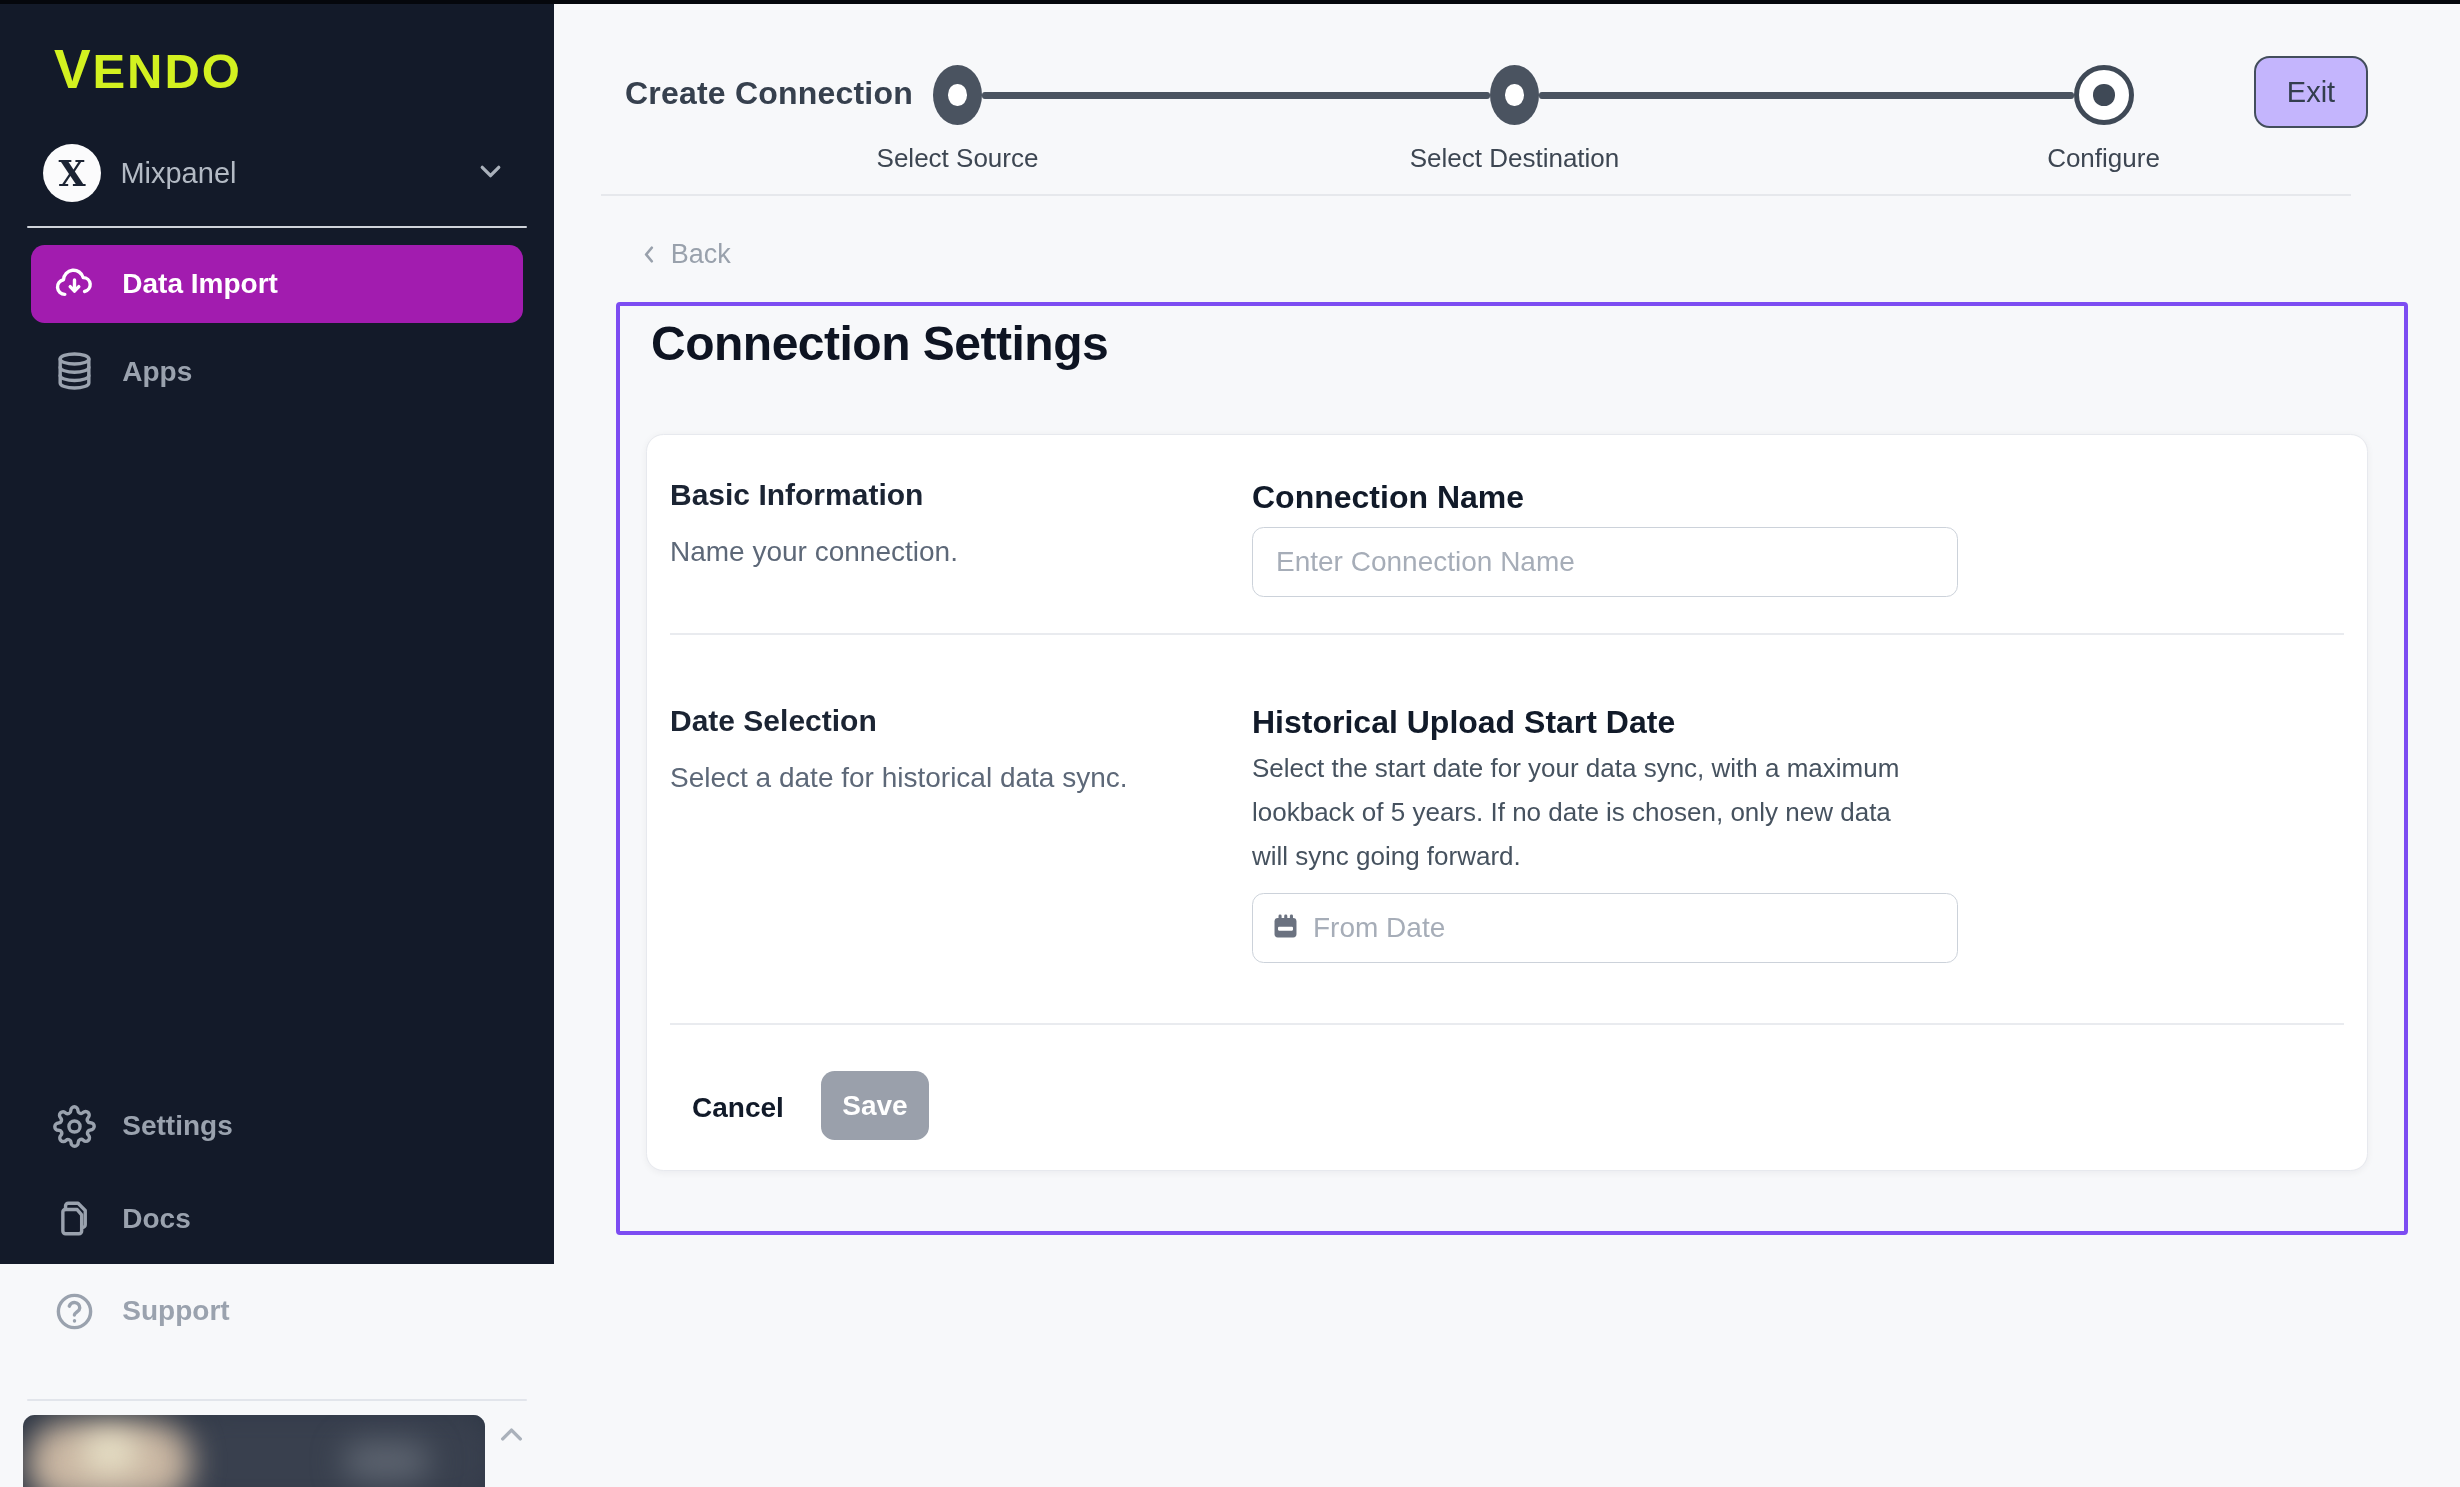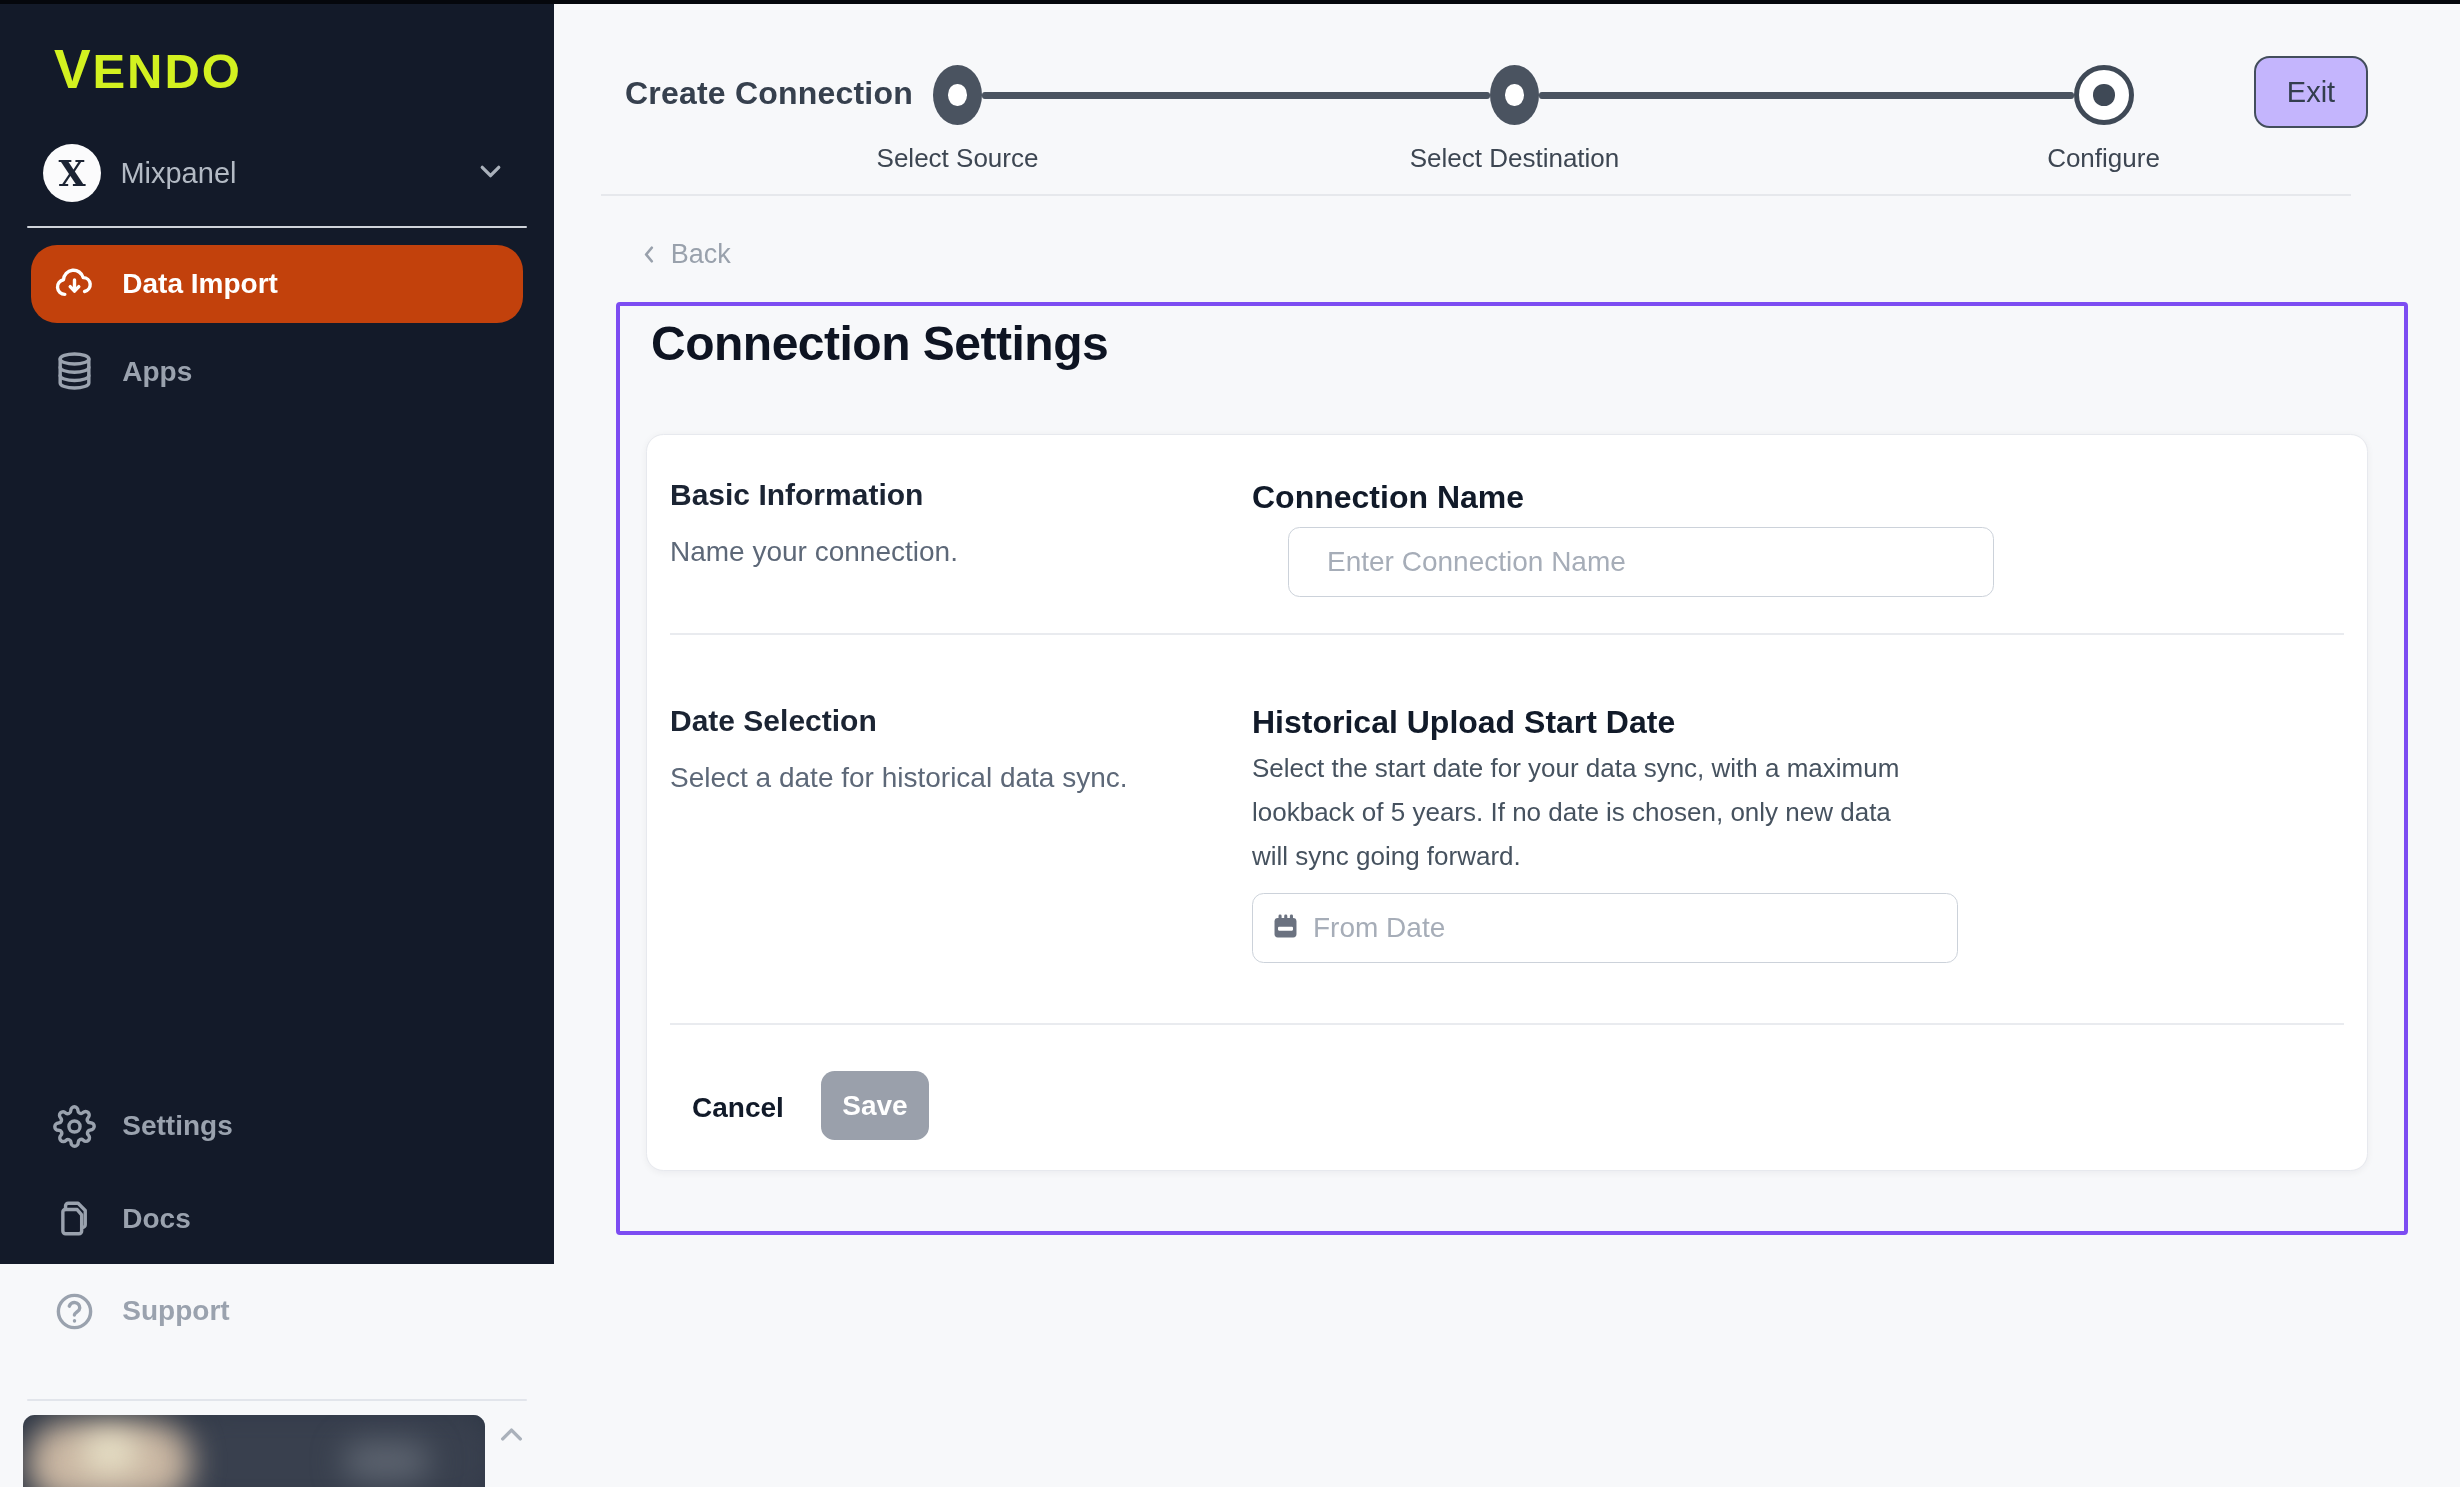--- a/index.html
+++ b/index.html
@@ -21,21 +21,21 @@
   .ws-name{margin-left:19.4px;font-size:29px;font-weight:500;color:#b3bac4;flex:1 1 auto;}
   .ws-chevron{flex:0 0 auto;margin-right:7.8px;}
   .sb-divider{position:absolute;left:27px;right:27px;height:1.9px;background:#dfe3e9;opacity:.92;border-radius:1px;}
   .sb-divider.top{top:226px;}
   .sb-divider.bottom{top:1399px;}
   .nav{position:absolute;left:31px;right:31px;top:245px;}
   .bottom-nav{position:absolute;left:31px;right:31px;top:1087px;}
   .nav-item{height:78px;margin-bottom:9.7px;display:flex;align-items:center;padding:0 0 0 21.3px;border-radius:13.6px;
     color:#9aa2ae;font-size:28px;font-weight:600;cursor:pointer;}
   .bottom-nav .nav-item{margin-bottom:14.6px;}
-  .nav-item.active{background:#c2410c;color:#ffffff;border-radius:26px;}
+  .nav-item.active{background:#a21caf;color:#ffffff;}
   .nav-icon{width:45px;height:45px;margin-right:25px;display:flex;align-items:center;justify-content:center;flex:0 0 auto;}
   .nav-icon svg{width:43px;height:43px;}
   .badge{margin-left:15.5px;position:relative;top:-13.6px;background:#3b4456;color:#ccd2dc;font-size:15.5px;font-weight:700;
     letter-spacing:0.8px;padding:4.9px 11.6px;border-radius:7.8px;line-height:1;}
   .user-area{position:absolute;left:23px;top:1415px;width:462px;height:85px;border-radius:11.6px;background:#2a3342;overflow:hidden;cursor:pointer;}
   .user-area .blob{position:absolute;filter:blur(15.5px);}
   .blob.b1{left:3.9px;top:5.8px;width:165px;height:83px;background:#c9b6a2;border-radius:39px;}
   .blob.b2{left:155px;top:-9.7px;width:320px;height:107px;background:#39404e;border-radius:39px;}
   .blob.b3{left:320px;top:27px;width:87px;height:39px;background:#5d6470;border-radius:19.4px;}
   .blob.b4{left:58px;top:17.5px;width:58px;height:39px;background:#e8e2c8;border-radius:19.4px;}
@@ -80,21 +80,21 @@
   .d-basic{top:101px;}
   .t-date{top:269px;}
   .d-date{top:327px;}
   .field-label{position:absolute;left:605px;font-size:32px;font-weight:700;color:#111a29;}
   .l-name{top:44px;}
   .l-date{top:269px;}
   .help-text{position:absolute;left:605px;top:311px;width:670px;font-size:26px;line-height:44px;color:#46525f;}
   .text-input{position:absolute;left:605px;width:706px;height:70px;box-sizing:border-box;background:#fff;
     border:1.9px solid #ccd2da;border-radius:11.6px;font-size:28px;color:#1b2433;font-family:inherit;outline:none;}
   .text-input::placeholder{color:#a6adb8;}
-  .in-name{top:92px;padding:0 38px;margin-left:36px;}
+  .in-name{top:92px;padding:0 23px;}
   .date-wrap{position:absolute;left:605px;top:458px;width:706px;height:70px;}
   .date-wrap .cal{position:absolute;left:17.5px;top:18.4px;}
   .in-date{left:0;top:0;width:706px;padding:0 23px 0 60px;}
   .card-divider{position:absolute;left:23px;width:1674px;height:1.9px;background:#e9ebef;}
   .dv-1{top:198px;}
   .dv-2{top:588px;}
   .cancel-btn{position:absolute;left:39px;top:656px;font-size:28px;font-weight:700;color:#111a29;background:none;border:none;cursor:pointer;font-family:inherit;}
   .save-btn{position:absolute;left:174px;top:636px;width:108px;height:69px;background:#9aa0ab;border:none;border-radius:13.6px;
     color:#ffffff;font-size:28px;font-weight:700;cursor:pointer;font-family:inherit;}
 </style>

